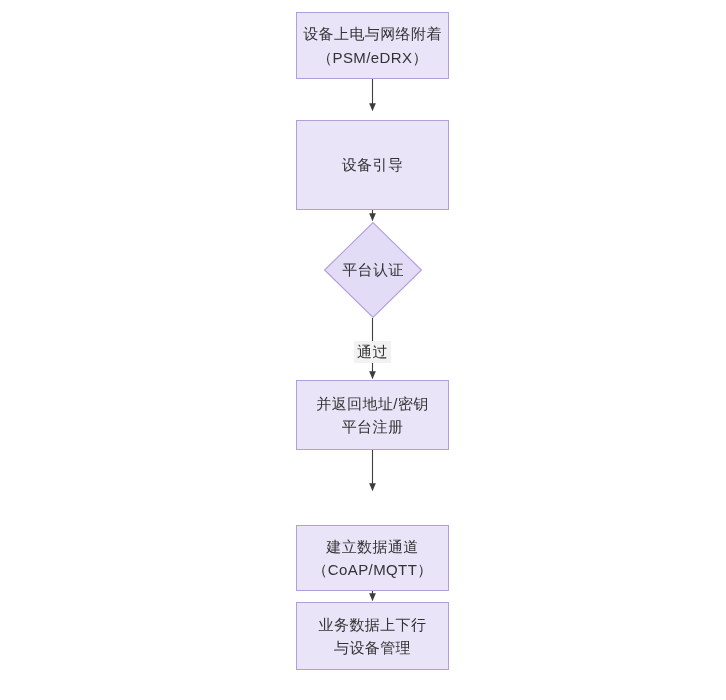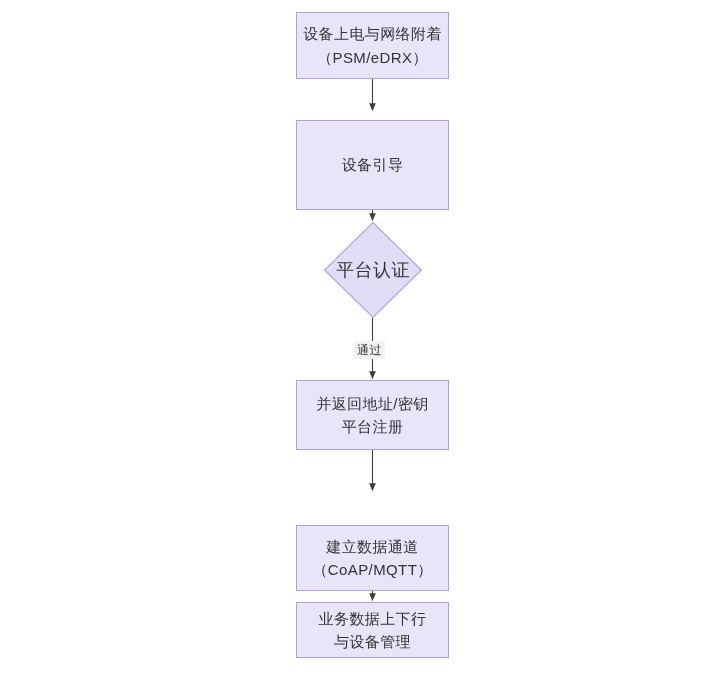--- a/index.html
+++ b/index.html
@@ -66,29 +66,29 @@
   .decision .dia-text {
     position: absolute;
     left: 0;
     top: 0;
     width: 100%;
     height: 100%;
     display: flex;
     align-items: center;
     justify-content: center;
     color: #333333;
-    font-size: 18px;
+    font-size: 15px;
     letter-spacing: 0.4px;
     white-space: nowrap;
   }
   .edge-label {
     position: absolute;
     background: #f2f2f2;
     color: #333333;
-    font-size: 12px;
+    font-size: 15px;
     line-height: 1.2;
     padding: 2px 3px;
     white-space: nowrap;
     letter-spacing: 0.4px;
   }
 </style>
 </head>
 <body>
 
 <div id="flow-canvas">
@@ -140,20 +140,20 @@
     </span>
   </div>
 
   <div class="node" style="left:296px; top:492px; width:153px; height:66px;margin-top:33px;">
     <span class="label-lines">
       <span class="line">建立数据通道</span>
       <span class="line">（CoAP/MQTT）</span>
     </span>
   </div>
 
-  <div class="node" style="left:296px; top:602px; width:153px; height:56px;">
+  <div class="node" style="left:296px; top:602px; width:153px; height:68px;">
     <span class="label-lines">
       <span class="line">业务数据上下行</span>
       <span class="line">与设备管理</span>
     </span>
   </div>
 
 </div>
 
 </body></html>

